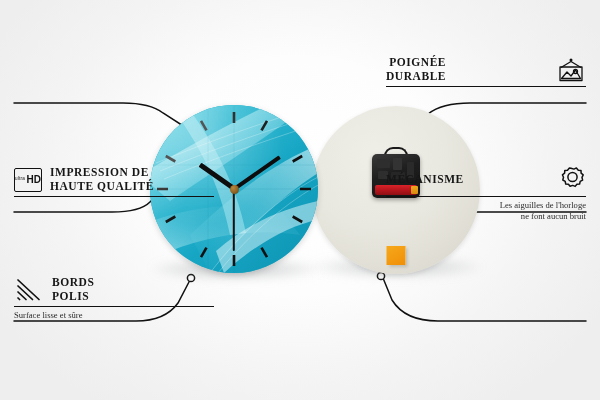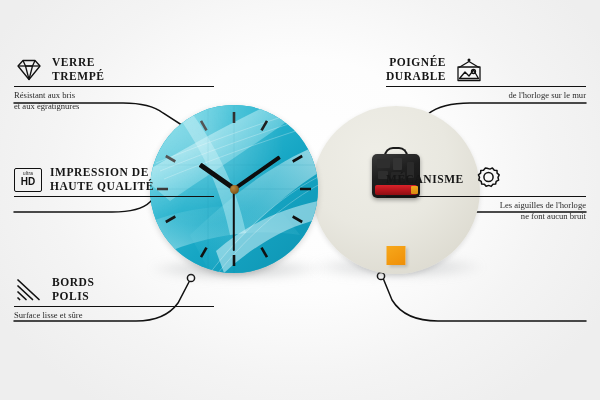--- a/index.html
+++ b/index.html
@@ -150,21 +150,21 @@
   .feature {
     position: absolute;
     width: 200px;
   }
   .feat-head {
     display: flex;
     align-items: center;
     gap: 8px;
   }
   .feature.left .feat-head { justify-content: flex-start; }
-  .feature.right .feat-head { justify-content: flex-start; }
+  .feature.right .feat-head { justify-content: space-between; }
   .feat-title {
     font-family: "Liberation Serif", serif;
     font-weight: 700;
     font-size: 11.5px;
     letter-spacing: .55px;
     line-height: 13.5px;
     color: #161616;
     text-transform: uppercase;
   }
   .feature.right .feat-title { text-align: right; }
@@ -182,23 +182,23 @@
   .feature.right .feat-desc { text-align: right; }
 
   .ico { flex: none; display: block; }
 
   .hd-badge {
     flex: none;
     width: 26px; height: 22px;
     border: 1.6px solid #111;
     border-radius: 2px;
     display: flex;
-    flex-direction: column;
+    flex-direction: row;
     align-items: center;
-    justify-content: center;
+    justify-content: space-between;
     line-height: 1;
   }
   .hd-small {
     font-family: "Liberation Sans", sans-serif;
     font-size: 4.6px;
     letter-spacing: .2px;
     color: #111;
   }
   .hd-big {
     font-family: "Liberation Sans", sans-serif;
@@ -314,40 +314,20 @@
         <line x1="51" y1="15.8" x2="56.5" y2="25.3"></line>
       </g>
     </svg>
     <div class="glass-gloss"></div>
     <div class="hand hand-hour" style="transform: rotate(-55deg);"></div>
     <div class="hand hand-minute" style="transform: rotate(55deg);"></div>
     <div class="hand hand-second" style="transform: rotate(180deg);"></div>
     <div class="hand-cap"></div>
   </div>
 
-  <div class="feature left" id="f-verre">
-    <div class="feat-head">
-      <svg class="ico" width="30" height="26" viewBox="0 0 30 26">
-        <g fill="none" stroke="#111" stroke-width="1.3" stroke-linejoin="round">
-          <path d="M4,9 L9,3.5 L21,3.5 L26,9 L15,22.5 Z"></path>
-          <path d="M4,9 L26,9"></path>
-          <path d="M9,3.5 L11.5,9 L15,22.5"></path>
-          <path d="M21,3.5 L18.5,9 L15,22.5"></path>
-          <path d="M11.5,9 L18.5,9"></path>
-        </g>
-      </svg>
-      <div>
-        <div class="feat-title">VERRE</div>
-        <div class="feat-title">TREMPÉ</div>
-      </div>
-    </div>
-    <div class="rule"></div>
-    <div class="feat-desc">Résistant aux bris</div>
-    <div class="feat-desc">et aux égratignures</div>
-  </div>
 
   <div class="feature left" id="f-impression">
     <div class="feat-head">
       <div class="hd-badge">
         <span class="hd-small">ultra</span>
         <span class="hd-big">HD</span>
       </div>
       <div>
         <div class="feat-title">IMPRESSION DE</div>
         <div class="feat-title">HAUTE QUALITÉ</div>
@@ -385,21 +365,20 @@
         <g fill="none" stroke="#111" stroke-width="1.3" stroke-linejoin="round">
           <circle cx="15" cy="3" r="1.5" fill="#111" stroke="none"></circle>
           <path d="M15,4.5 L5,10.5 M15,4.5 L25,10.5"></path>
           <rect x="4" y="10" width="22" height="13.5"></rect>
           <path d="M5.5,21.5 L11,15 L15,19 L19.5,13 L24.5,21.5 Z" fill="none"></path>
           <circle cx="19.5" cy="14.5" r="2"></circle>
         </g>
       </svg>
     </div>
     <div class="rule"></div>
-    <div class="feat-desc">de l'horloge sur le mur</div>
   </div>
 
   <div class="feature right" id="f-mecanisme">
     <div class="feat-head">
       <div>
         <div class="feat-title">MÉCANISME</div>
       </div>
       <svg class="ico" width="30" height="27" viewBox="0 0 30 27">
         <g fill="none" stroke="#111" stroke-width="1.5" stroke-linejoin="round">
           <path d="M15,2.2 L18,3.1 L20.4,1.9 L22.3,4.2 L25,4.4 L25.1,7.2 L27.2,8.9 L26,11.4 L26.6,14.1 L24.2,15.4 L23.6,18.1 L20.9,18.3 L19.2,20.4 L16.7,19.4 L14.1,20.3 L12.4,18.2 L9.7,18 L9.2,15.3 L6.8,14 L7.5,11.3 L6.4,8.8 L8.6,7.1 L8.8,4.4 L11.5,4.3 L13.4,2 Z"></path>

